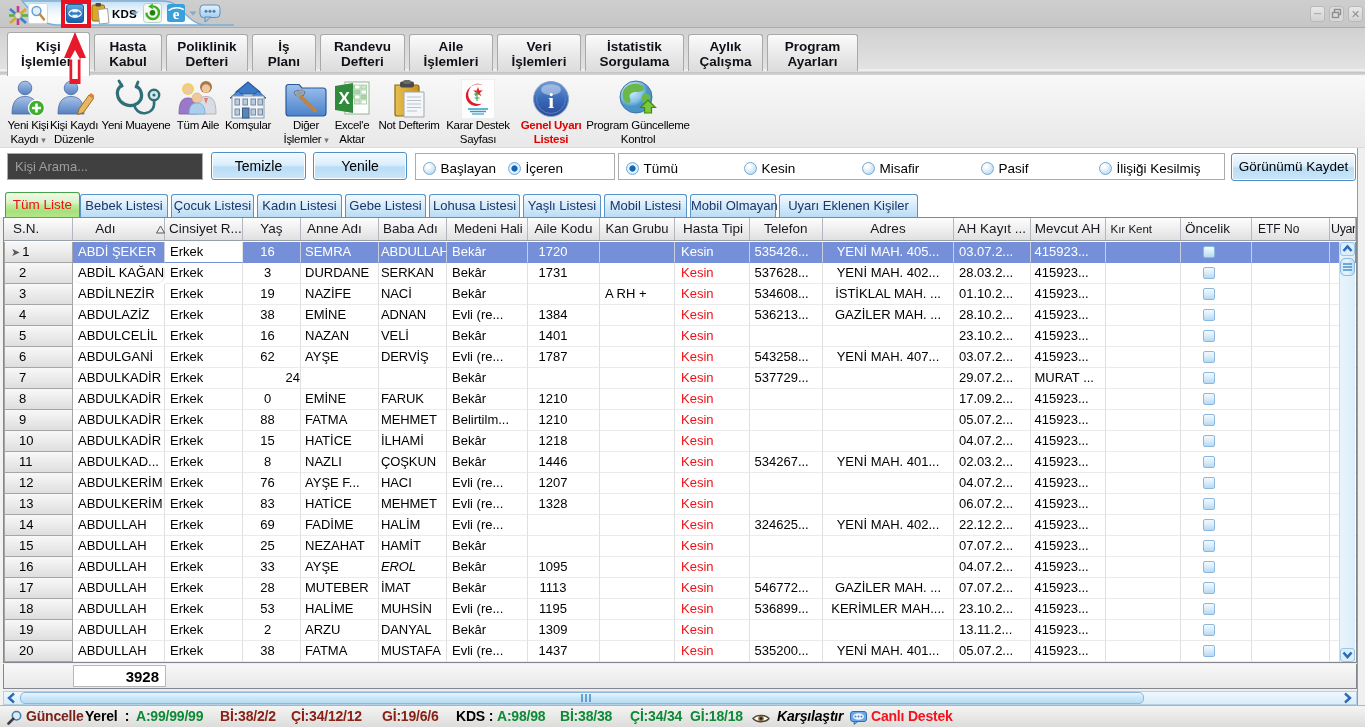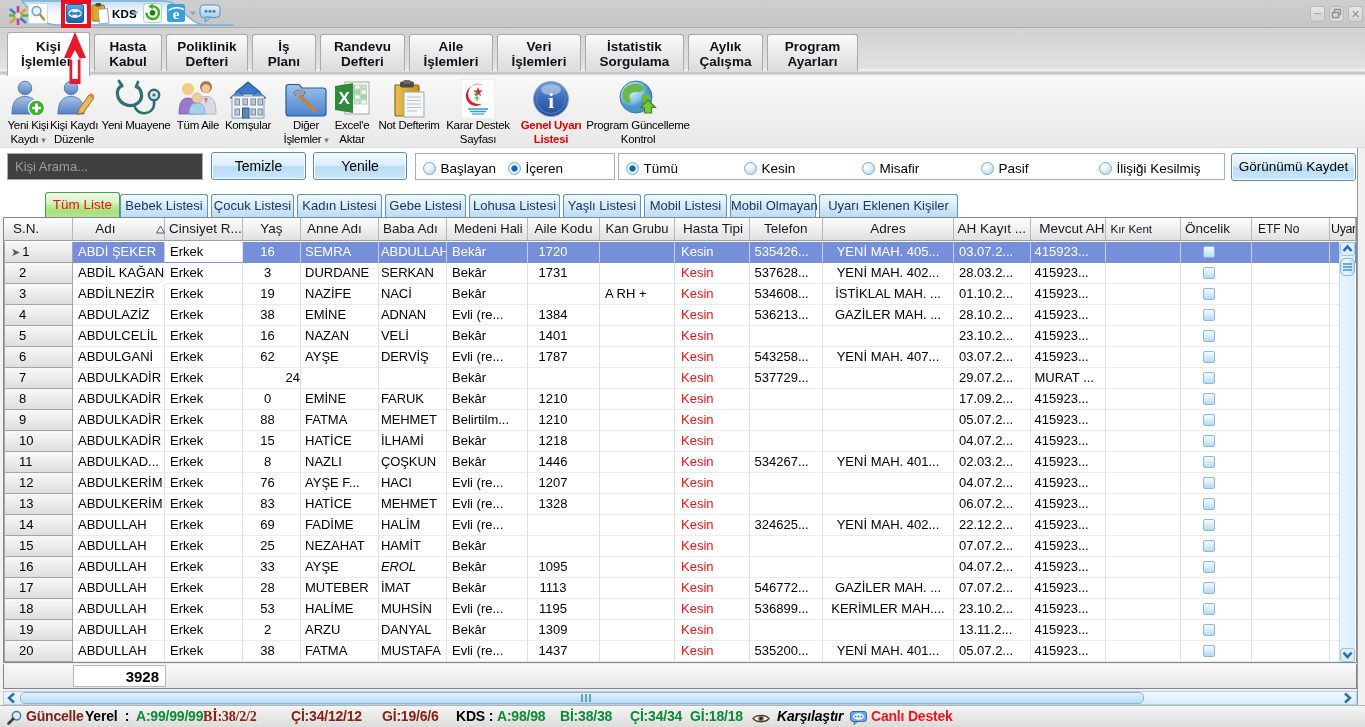--- a/index.html
+++ b/index.html
@@ -28,21 +28,21 @@
   background:linear-gradient(#f4fafe,#dbeefb 45%,#b9ddf6 55%,#cbe6f9); box-shadow:inset 0 0 0 1px #fff;}
 .groupbox { top:5px; height:27px; border:1px solid #ababab; background:#fff; }
 .radio { width:13px; height:13px; border-radius:50%; border:1px solid #74aad4; display:inline-block;
   background:radial-gradient(circle at 35% 30%, #ffffff 15%, #cfe6f7 60%, #a8cfef); vertical-align:-2px;}
 .radio.on { background:radial-gradient(circle at 50% 50%, #1465b4 0 34%, #e8f4fd 46%, #bcdcf4); }
 .rlabel { font-size:13.5px; color:#000; }
 
 #listtabs { left:0; top:192px; width:1365px; height:25px; background:#fff; }
 .ltab { top:2px; height:23px; border:1px solid #5a93c8; border-bottom:none; border-radius:3px 3px 0 0;
   background:linear-gradient(#f4fafe,#d6ebfa 50%,#b9ddf5); font-size:13px; color:#1b3668; white-space:nowrap;
-  text-align:center; padding-top:3px;margin-left:40px;}
+  text-align:center; padding-top:3px;}
 .ltab.sel { background:linear-gradient(#f0fae8,#d8f2c4 42%,#c2ecA0 50%,#a8e07c 75%,#b2e78a); color:#f01010; border-color:#48a048; top:0; height:25px; padding-top:4px; font-size:13.5px;}
 
 #grid { left:3px; top:217px; width:1354px; height:446px; border:1px solid #828790; background:#fff;}
 #ghead { position:absolute; left:0; top:0; width:1352px; height:23px;
   background:linear-gradient(#fdfdfd,#eeeeee 55%,#e0e0e0); border-bottom:1px solid #9aa0a8;}
 .hc { position:absolute; top:0; height:22px; border-right:1px solid #b3b8bf; font-size:13px;
   color:#17171f; line-height:22px; overflow:hidden; white-space:nowrap;}
 .grow { position:absolute; left:0; width:1352px; height:21px; }
 .gc { position:absolute; top:0; height:21px; line-height:20px; font-size:13px; color:#000;
   overflow:hidden; white-space:nowrap; border-right:1px solid #e0e0e0; border-bottom:1px solid #ebebeb;}
@@ -394,21 +394,21 @@
 <div class="hc" style="left:239px;width:58px;font-size:13.5px;text-align:center;">Yaş</div>
 <div class="hc" style="left:297px;width:78px;font-size:13.5px;padding-left:6px;">Anne Adı</div>
 <div class="hc" style="left:375px;width:68px;font-size:13.5px;padding-left:4px;">Baba Adı</div>
 <div class="hc" style="left:443px;width:81px;font-size:13px;padding-left:7px;">Medeni Hali</div>
 <div class="hc" style="left:524px;width:72px;font-size:13.5px;text-align:center;">Aile Kodu</div>
 <div class="hc" style="left:596px;width:75px;font-size:13px;text-align:center;">Kan Grubu</div>
 <div class="hc" style="left:671px;width:74.5px;font-size:13.5px;padding-left:8px;">Hasta Tipi</div>
 <div class="hc" style="left:745.5px;width:73.5px;font-size:13.5px;text-align:center;">Telefon</div>
 <div class="hc" style="left:819px;width:131px;font-size:13.5px;text-align:center;">Adres</div>
 <div class="hc" style="left:950px;width:76.5px;font-size:13.5px;text-align:center;">AH Kayıt ...</div>
-<div class="hc" style="left:1026.5px;width:75.0px;font-size:13.5px;text-align:right;">Mevcut AH</div>
+<div class="hc" style="left:1026.5px;width:75.0px;font-size:13.5px;text-align:center;">Mevcut AH</div>
 <div class="hc" style="left:1101.5px;width:75.5px;font-size:11.5px;padding-left:5px;">Kır Kent</div>
 <div class="hc" style="left:1177px;width:71px;font-size:13.5px;padding-left:4px;">Öncelik</div>
 <div class="hc" style="left:1248px;width:78px;font-size:12px;padding-left:6px;">ETF No</div>
 <div class="hc" style="left:1326px;width:26px;font-size:12.5px;padding-left:1px;letter-spacing:-0.4px;">Uyar</div>
 <svg style="position:absolute;left:152px;top:7px" width="9" height="9" viewBox="0 0 9 9">
         <path d="M4.5 1 L8.5 8 L0.5 8 Z" fill="#ededec" stroke="#5a5a5a"></path>
       </svg>
 </div>
 <div class="grow sel" style="top:24px;">
 <div class="gc rowhdr" style="left:0;width:69px;"><span style="font-family:'Liberation Sans';font-size:11px;color:#5a5a5a;margin-left:-8px;margin-right:2px;">➤</span>1</div>
@@ -881,21 +881,21 @@
     </svg>
 </div>
 <div id="statusbar" class="abs">
 <svg style="position:absolute;left:7px;top:4px" width="16" height="15" viewBox="0 0 16 15">
       <circle cx="9.5" cy="5.8" r="4.2" fill="#d8ecf8" stroke="#4a7aa8" stroke-width="1.5"></circle>
       <path d="M6.3 8.8 L1.5 13.5" stroke="#3a3a4a" stroke-width="2.6" stroke-linecap="round"></path>
     </svg>
 <span class="abs" style="left:26px;color:#7b221b;">Güncelle</span>
 <span class="abs" style="left:85px;color:#000;">Yerel&nbsp; :</span>
 <span class="abs green" style="left:136px;">A:99/99/99</span>
-<span class="abs" style="left:203px;color:#8b2015;font-family:Liberation Serif, serif;">Bİ:38/2/2</span>
+<span class="abs" style="left:220px;color:#8b2015;">Bİ:38/2/2</span>
 <span class="abs" style="left:291px;color:#8b2015;">Çİ:34/12/12</span>
 <span class="abs" style="left:382px;color:#8b2015;">Gİ:19/6/6</span>
 <span class="abs" style="left:456px;color:#000;">KDS&nbsp;:</span>
 <span class="abs green" style="left:497px;">A:98/98</span>
 <span class="abs green" style="left:560px;">Bİ:38/38</span>
 <span class="abs green" style="left:630px;">Çİ:34/34</span>
 <span class="abs green" style="left:690px;">Gİ:18/18</span>
 <svg style="position:absolute;left:752px;top:7px" width="18" height="11" viewBox="0 0 18 11">
       <path d="M1 5.5 C4.5 1.2 13.5 1.2 17 5.5 C13.5 9.8 4.5 9.8 1 5.5 Z" fill="#fdf6ec" stroke="#4a4034" stroke-width="1.3"></path>
       <circle cx="9" cy="5.5" r="2.8" fill="#8a6a3a"></circle>

